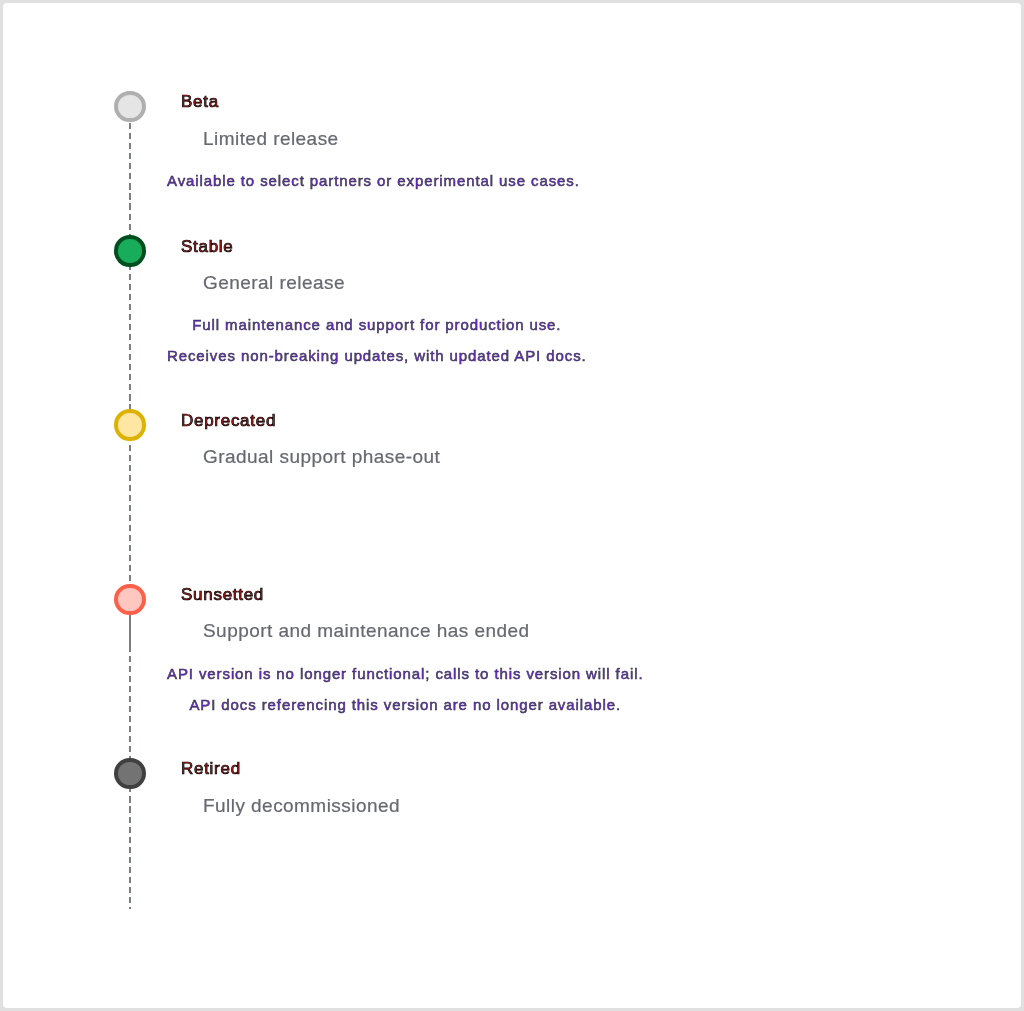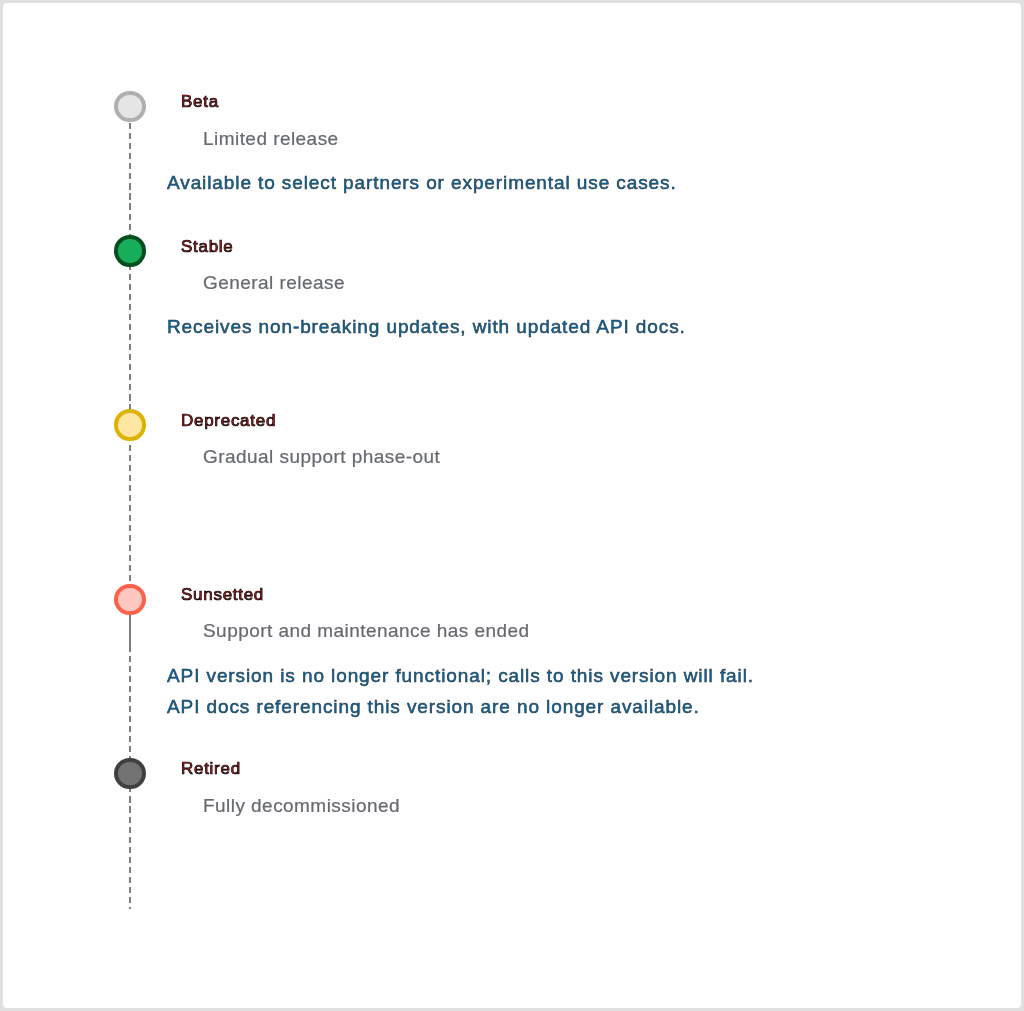--- a/index.html
+++ b/index.html
@@ -71,26 +71,27 @@
     -webkit-text-stroke:0.22px #666970;
     color:#666970;
     letter-spacing:0.45px;
     white-space:nowrap;
     margin-left:36px;
   }
   .stage-body {
     position:absolute;
     left:167px; top:65.4px;
     will-change:opacity;
-    font-size:19px;
+    font-size:15px;
     font-weight:400;
     -webkit-text-stroke:0.52px #33363e;
-    color:#0369a1;
+    color:#6d28d9;
     letter-spacing:0.90px;
     white-space:nowrap;
+    text-align:center;
   }
   .stage-body > div { height:31.2px; }
 </style>
 </head>
 <body>
 
 <div class="page-bg" style="background: rgb(224, 224, 224);"></div>
 <div class="card" style="background: rgb(255, 255, 255);"></div>
 
 <div class="timeline">
@@ -105,20 +106,21 @@
     <div class="stage-body">
       <div>Available to select partners or experimental use cases.</div>
     </div>
   </div>
 
   <div class="stage" style="top:250.9px">
     <div class="stage-dot" style="background: rgb(23, 173, 91); border-color: rgb(0, 80, 31);"></div>
     <div class="stage-title">Stable</div>
     <div class="stage-sub">General release</div>
     <div class="stage-body">
+      <div>Full maintenance and support for production use.</div>
       <div>Receives non-breaking updates, with updated API docs.</div>
     </div>
   </div>
 
   <div class="stage" style="top:425px">
     <div class="stage-dot" style="background: rgb(255, 230, 163); border-color: rgb(221, 179, 0);"></div>
     <div class="stage-title">Deprecated</div>
     <div class="stage-sub">Gradual support phase-out</div>
     <div class="stage-body">
     </div>

